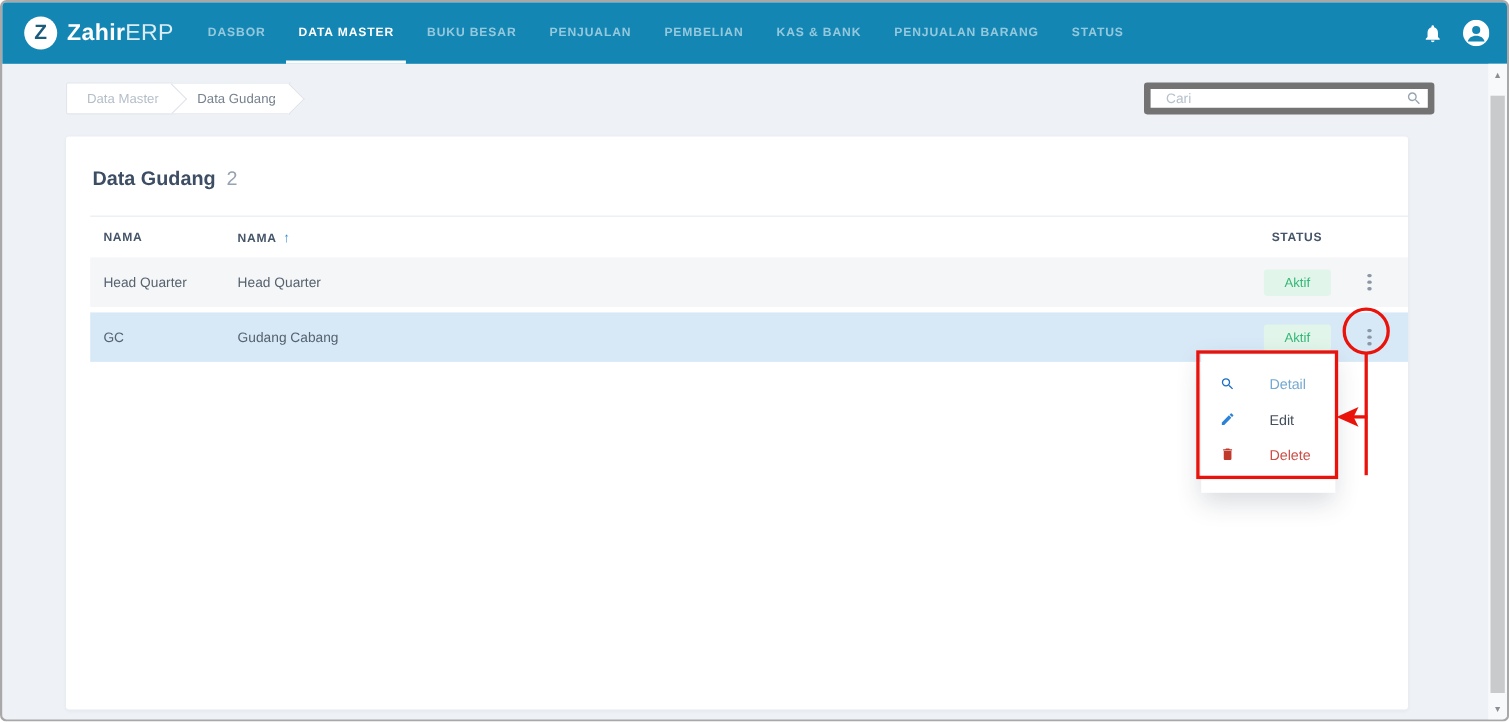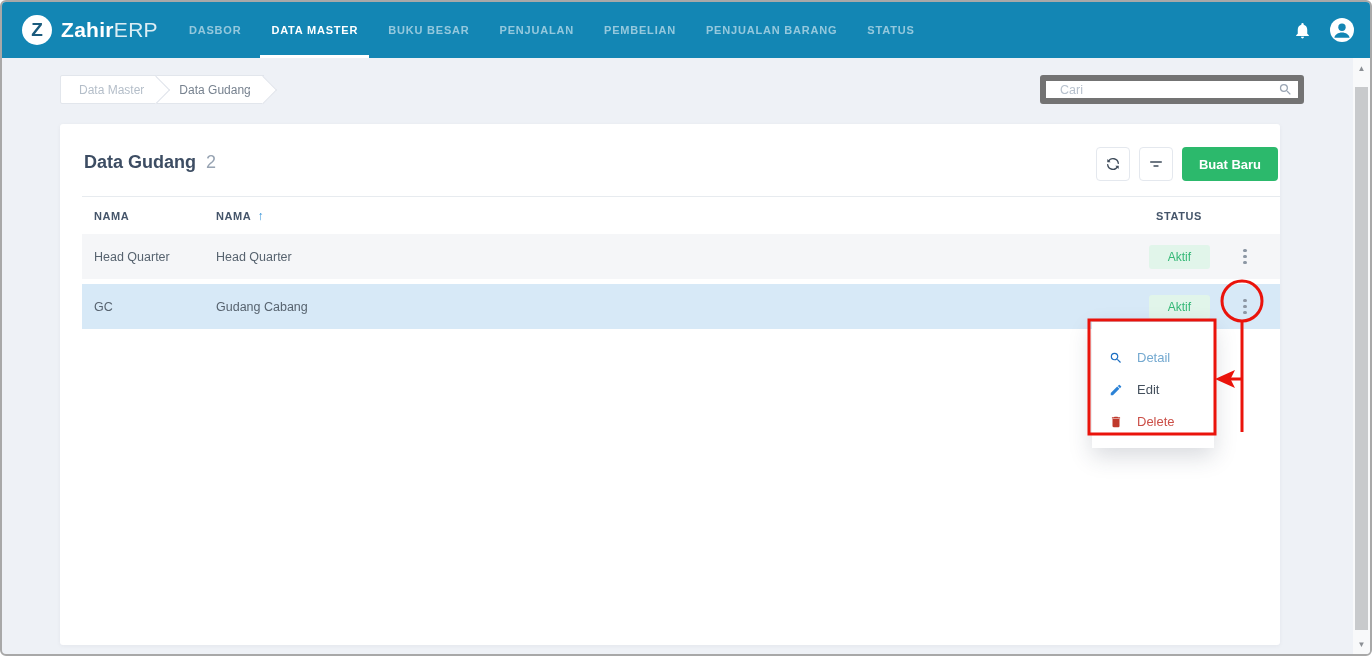--- a/index.html
+++ b/index.html
@@ -110,21 +110,21 @@
     font-size:12px; padding:5px 19px; border-radius:3px;
   }
   .kebab { justify-self:center; display:flex; flex-direction:column; gap:2.5px; padding:6px; cursor:pointer; }
   .kebab i { width:3.5px; height:3.5px; border-radius:50%; background:#8c97a4; }
 
   
   .ctx-menu {
     position:absolute; left:1090px; top:320px; width:122px; height:126px;
     background:#fff; box-shadow:0 8px 22px rgba(40,50,70,.18); z-index:5; padding-top:11px;
   }
-  .ctx-item { height:32px; display:flex; align-items:flex-end; gap:14px; padding-left:17px; font-size:13px; cursor:pointer; }
+  .ctx-item { height:32px; display:flex; align-items:center; gap:31px; padding-left:17px; font-size:13px; cursor:pointer; }
   .ctx-item-detail { color:#74a9d0; }
   .ctx-item-edit { color:#44505d; }
   .ctx-item-delete { color:#cb4f47; }
 
   
   .annotation { position:absolute; left:0; top:0; width:1372px; height:656px; z-index:10; pointer-events:none; }
 
   
   .scrollbar {
     position:absolute; right:0; top:56px; bottom:0; width:17px;
@@ -150,20 +150,21 @@
       </span>
       <span class="brand"><span class="bold">Zahir</span><span class="light">ERP</span></span>
     </div>
 
     <nav class="mainnav">
       <div class="nav-item">DASBOR</div>
       <div class="nav-item active">DATA MASTER</div>
       <div class="nav-item">BUKU BESAR</div>
       <div class="nav-item">PENJUALAN</div>
       <div class="nav-item">PEMBELIAN</div>
+      <div class="nav-item">KAS &amp; BANK</div>
       <div class="nav-item">PENJUALAN BARANG</div>
       <div class="nav-item">STATUS</div>
     </nav>
 
     <div class="topbar-right">
       <span class="icon-btn-header">
         <svg width="19" height="19" viewBox="0 0 24 24">
             <path fill="#ffffff" d="M12 22c1.1 0 2-.9 2-2h-4c0 1.1.9 2 2 2zm6-6v-5c0-3.07-1.63-5.64-4.5-6.32V4a1.5 1.5 0 0 0-3 0v.68C7.64 5.36 6 7.92 6 11v5l-2 2v1h16v-1l-2-2z"></path>
           </svg>
       </span>
@@ -196,37 +197,20 @@
           <path fill="#9aa5b3" d="M15.5 14h-.79l-.28-.27A6.47 6.47 0 0 0 16 9.5 6.5 6.5 0 1 0 9.5 16c1.61 0 3.09-.59 4.23-1.57l.27.28v.79l5 4.99L20.49 19l-4.99-5zm-6 0C7.01 14 5 11.99 5 9.5S7.01 5 9.5 5 14 7.01 14 9.5 11.99 14 9.5 14z"></path>
         </svg>
     </span>
   </div>
 
   <section class="card">
     <div class="card-title">
       <span>Data Gudang</span><span class="count">2</span>
     </div>
 
-    <div class="card-actions">
-      <div class="tool-btn">
-        <svg width="16" height="16" viewBox="0 0 24 24" fill="none" stroke="#3f4c5b" stroke-width="2" stroke-linecap="round">
-          <path d="M20 11a8 8 0 0 0-14.9-3"></path>
-            <path d="M4 13a8 8 0 0 0 14.9 3"></path>
-          <polygon points="3.5,4.5 3.5,9.5 8.5,9.5" fill="#3f4c5b" stroke="none"></polygon>
-          <polygon points="20.5,19.5 20.5,14.5 15.5,14.5" fill="#3f4c5b" stroke="none"></polygon>
-        </svg>
-      </div>
-      <div class="tool-btn">
-        <svg width="16" height="16" viewBox="0 0 24 24" fill="none" stroke="#3f4c5b" stroke-width="2" stroke-linecap="round">
-          <line x1="4" y1="9" x2="20" y2="9"></line>
-            <line x1="9" y1="15" x2="15" y2="15"></line>
-        </svg>
-      </div>
-      <button class="create-btn">Buat Baru</button>
-    </div>
 
     <div class="table">
       <div class="trow thead">
         <div class="th th-kode">NAMA</div>
         <div class="th">
           <span>NAMA</span><span class="sort-arrow">↑</span>
         </div>
         <div class="th th-status">STATUS</div>
         <div></div>
       </div>

